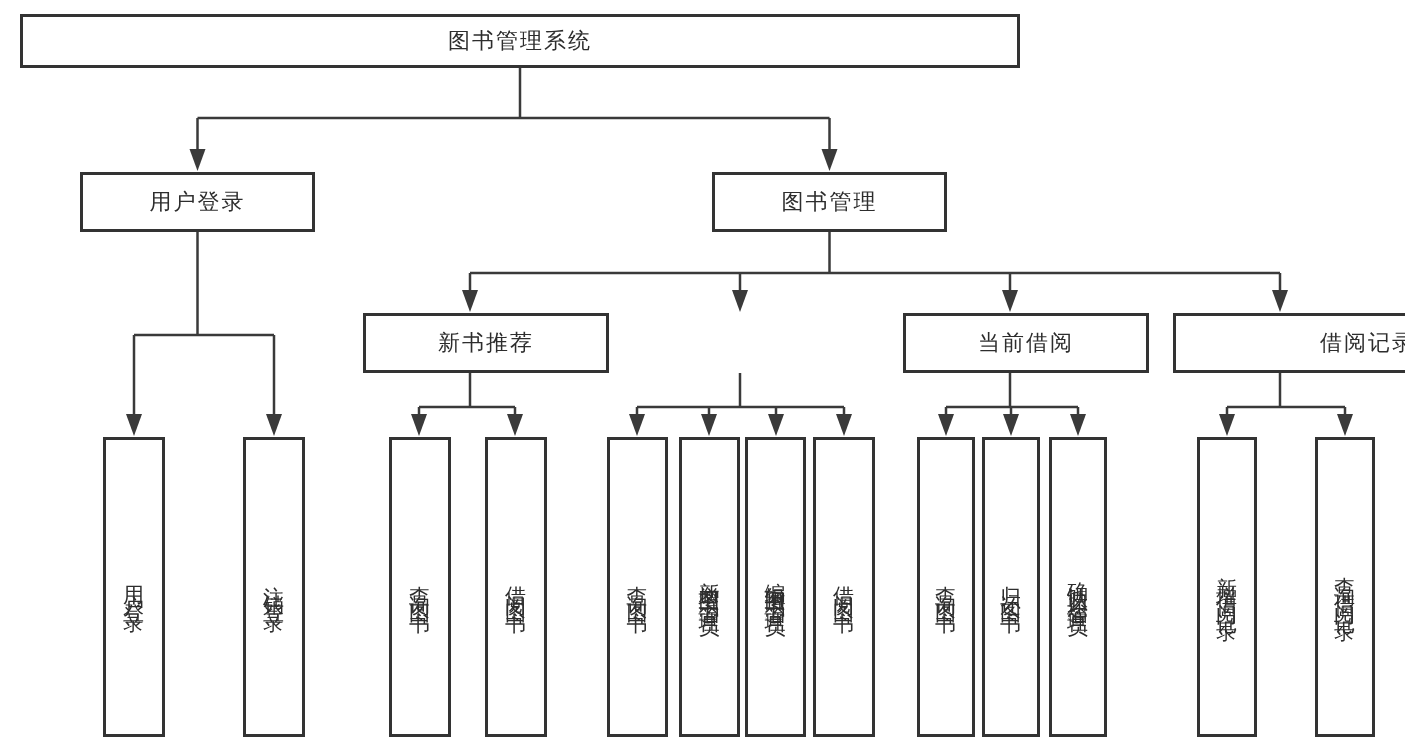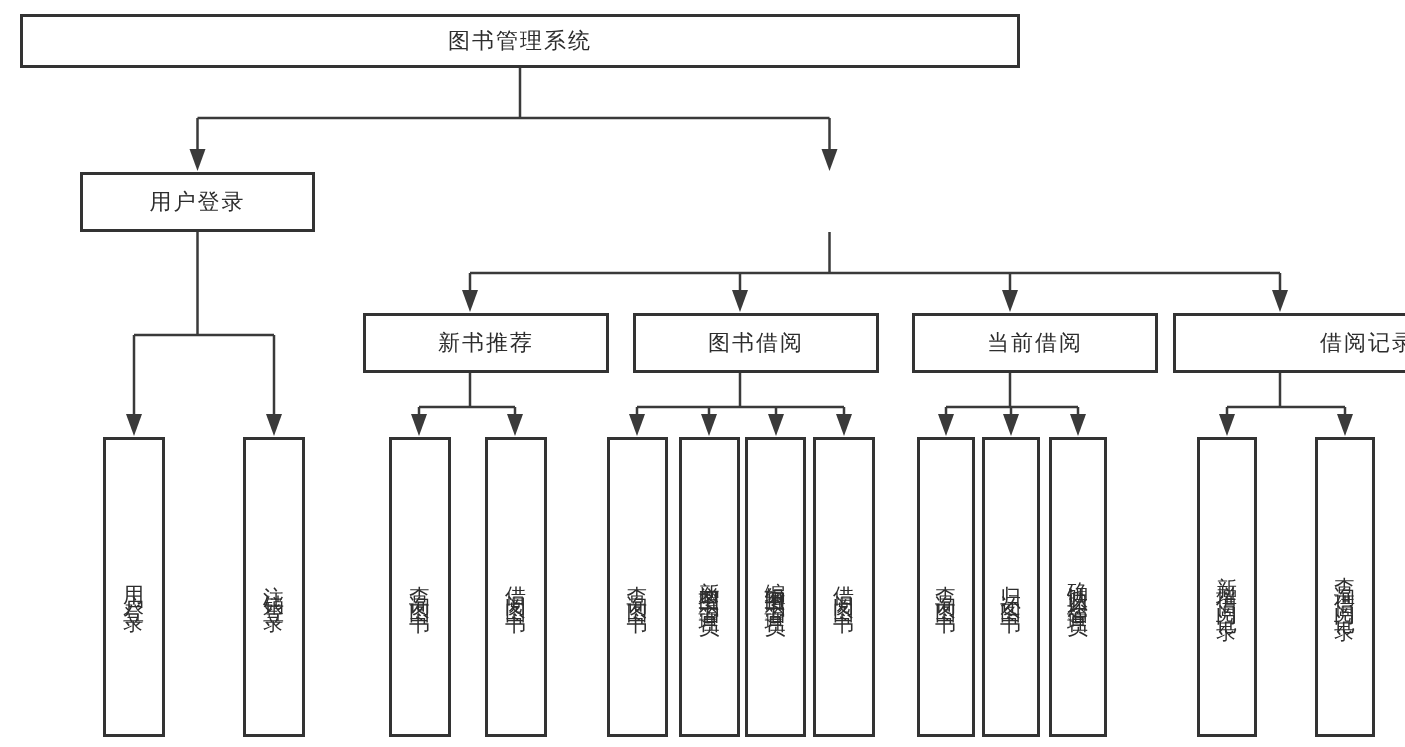--- a/index.html
+++ b/index.html
@@ -133,28 +133,28 @@
     </g>
   </svg>
 
   <div class="node root-box">
     <span class="h-label">图书管理系统</span>
   </div>
 
   <div class="node lvl2" style="left:80px;">
     <span class="h-label">用户登录</span>
   </div>
+  <div class="node lvl2" style="left:712px;">
+    <span class="h-label">图书管理</span>
+  </div>
 
   <div class="node lvl3" style="left:363px;">
     <span class="h-label">新书推荐</span>
   </div>
-  <div class="node lvl3" style="left:633px;">
-    <span class="h-label">图书借阅</span>
-  </div>
-  <div class="node lvl3" style="left:903px;margin-left:9px;">
+  <div class="node lvl3" style="left:903px;">
     <span class="h-label">当前借阅</span>
   </div>
   <div class="node lvl3" style="left:1173px;justify-content:flex-end;">
     <span class="h-label">借阅记录</span>
   </div>
 
   <div class="node leaf" style="left:103px;width:62px;">
     <span class="v-label">用户登录</span>
   </div>
   <div class="node leaf" style="left:243px;width:62px;">

